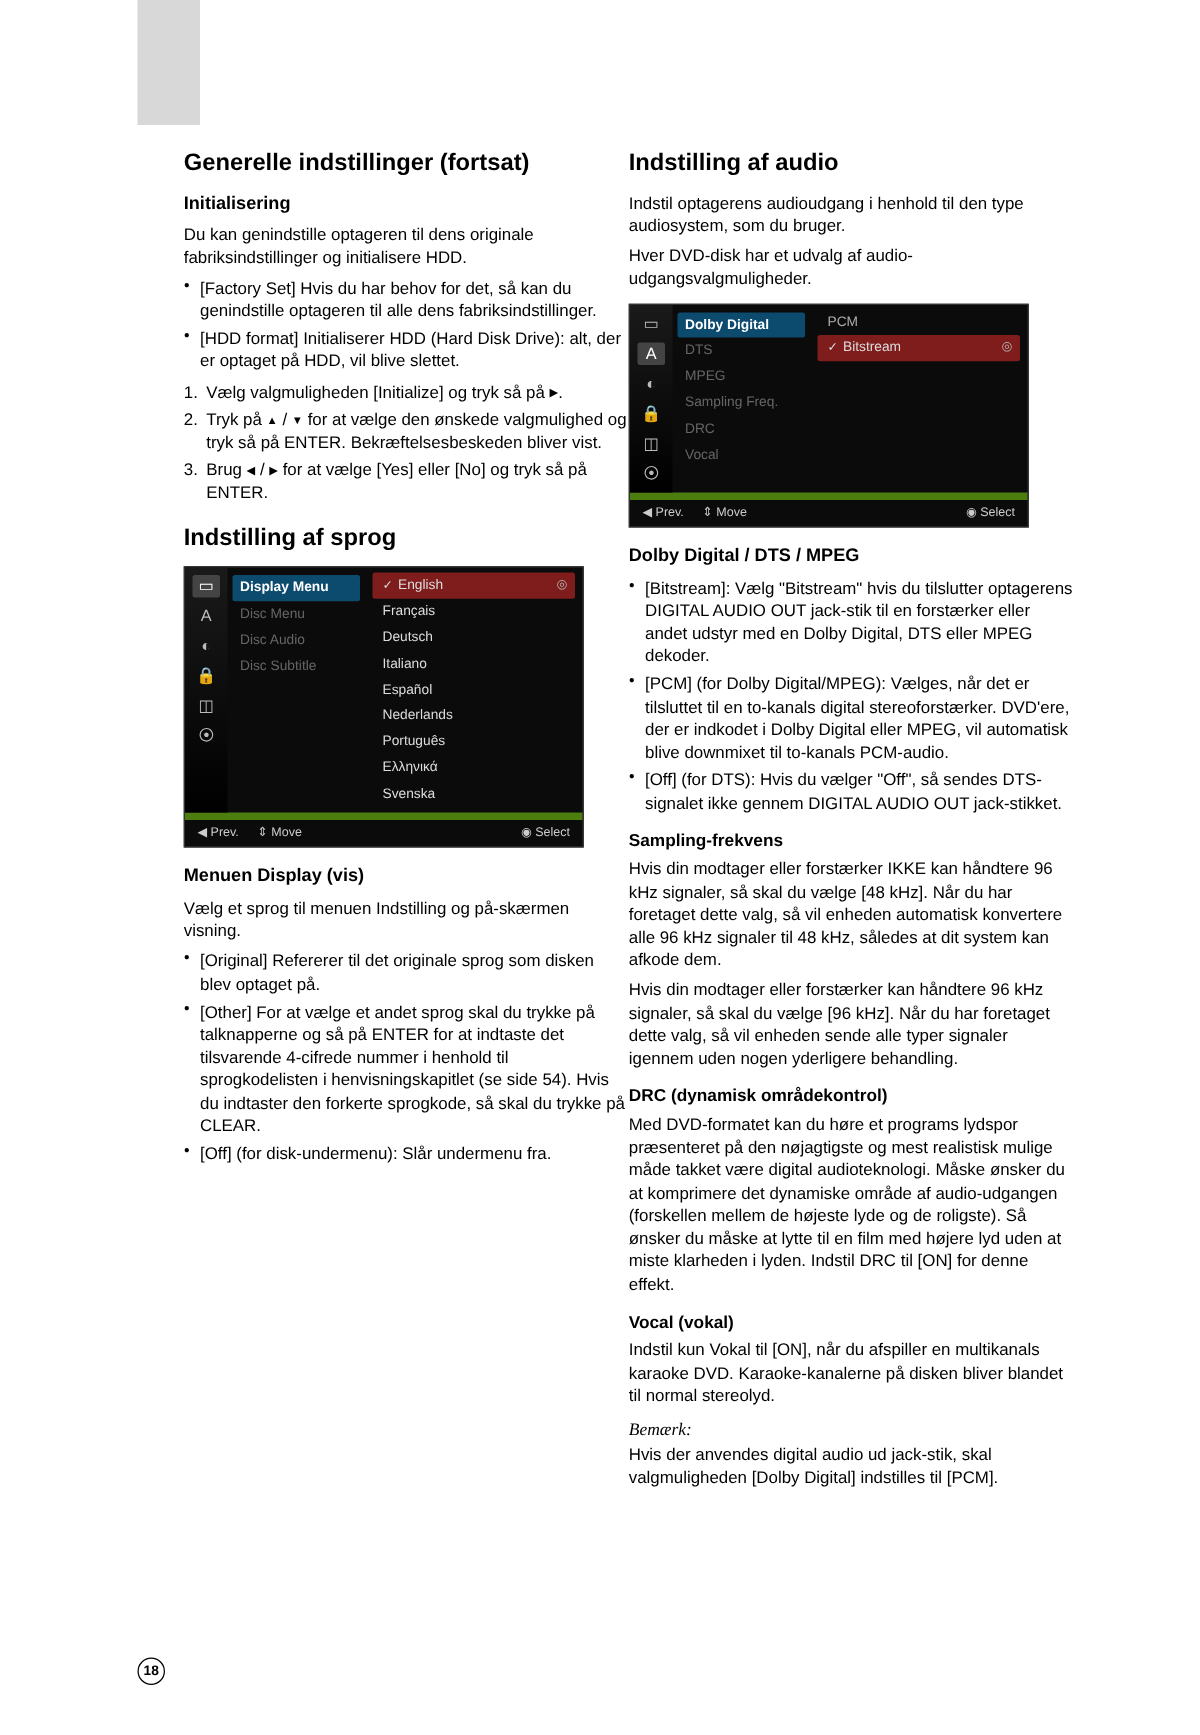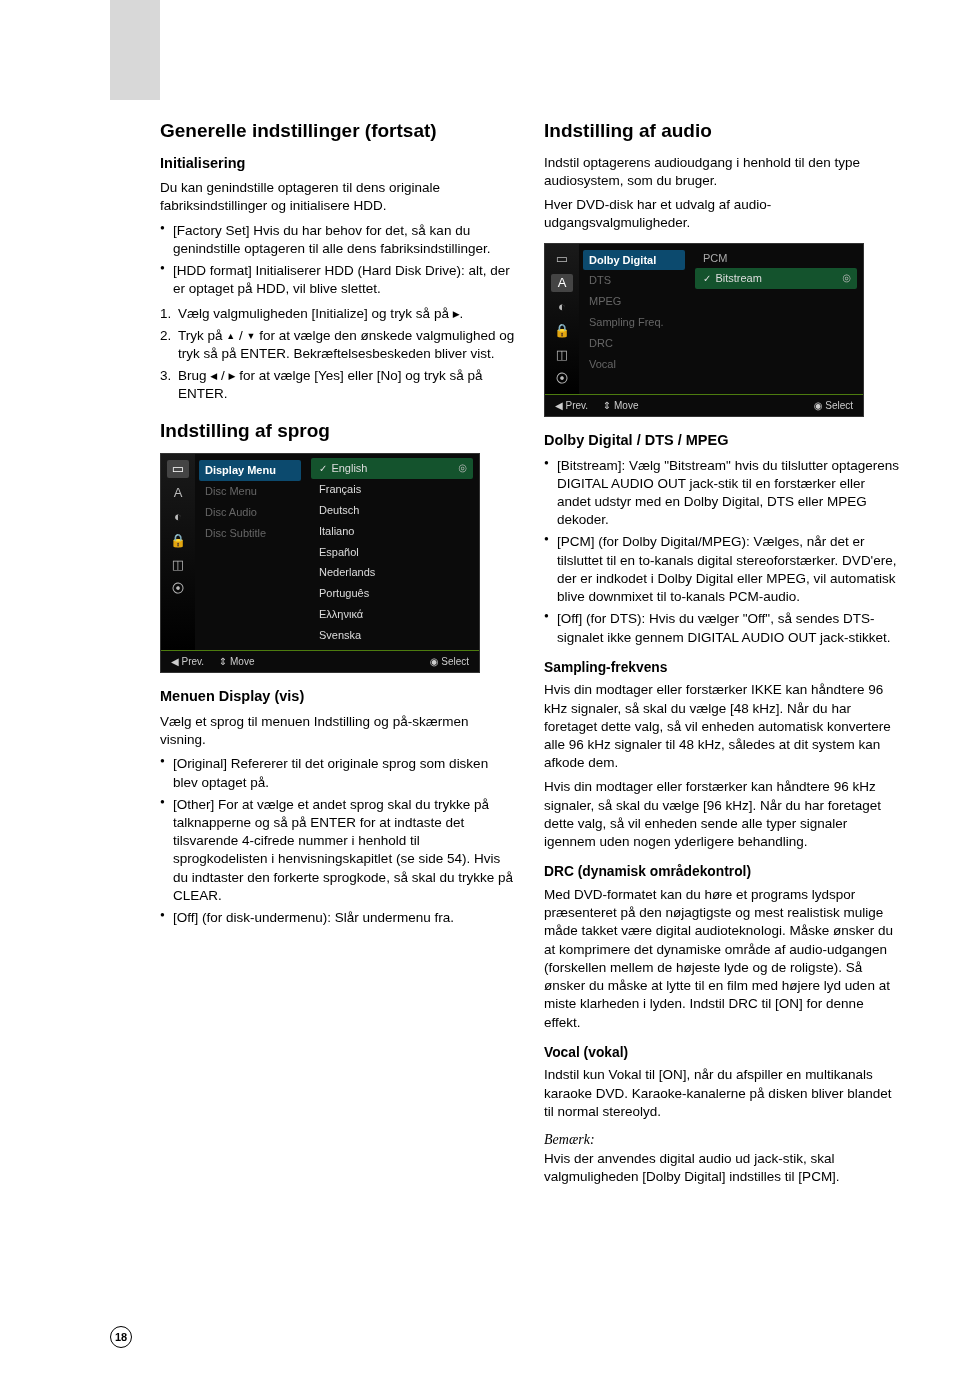--- a/index.html
+++ b/index.html
@@ -16,25 +16,24 @@
   .left-bar {
     position: absolute;
     left: 110px;
     top: 0;
     width: 50px;
     height: 100px;
     background: #d8d8d8;
   }
   .content {
     position: absolute;
-    left: 160px;
+    left: 147px;
     top: 118px;
     width: 740px;
     display: flex;
-    gap: 28px;
   }
   .col { width: 356px; }
   h1 { font-size: 19px; font-weight: bold; margin-bottom: 10px; }
   h2 { font-size: 14.5px; font-weight: bold; margin-bottom: 6px; margin-top: 6px; }
   h3 { font-size: 13.8px; font-weight: bold; margin-bottom: 4px; margin-top: 12px; }
   p { margin-bottom: 6px; text-align: left; }
   ul.bullets { list-style: none; margin-bottom: 6px; }
   ul.bullets > li { position: relative; padding-left: 13px; margin-bottom: 4px; }
   ul.bullets > li::before { content: "●"; position: absolute; left: 0; top: 1px; font-size: 8px; }
   ol.steps { list-style: none; margin-bottom: 8px; }
@@ -89,39 +88,39 @@
   .menu-right {
     flex: 1;
     padding: 4px 6px;
   }
   .menu-right .opt {
     padding: 3px 8px;
     color: #ddd;
     white-space: nowrap;
   }
   .menu-right .opt.sel {
-    background: #14532d;
+    background: #7f1d1d;
     border-radius: 2px;
     position: relative;
   }
   .menu-right .opt.sel::before {
     content: "✓";
     margin-right: 4px;
     font-size: 10px;
   }
   .menu-right .opt.sel::after {
     content: "◎";
     position: absolute;
     right: 6px;
     top: 3px;
     color: #bbb;
     font-size: 10px;
   }
   .menu-footer {
-    border-top: 1px solid #4d7c0f;
+    border-top: 6px solid #4d7c0f;
     padding: 4px 10px;
     display: flex;
     justify-content: space-between;
     color: #ccc;
     font-size: 10px;
   }
   .menu-footer .left-f span { margin-right: 12px; }
 
   .page-num {
     position: absolute;

